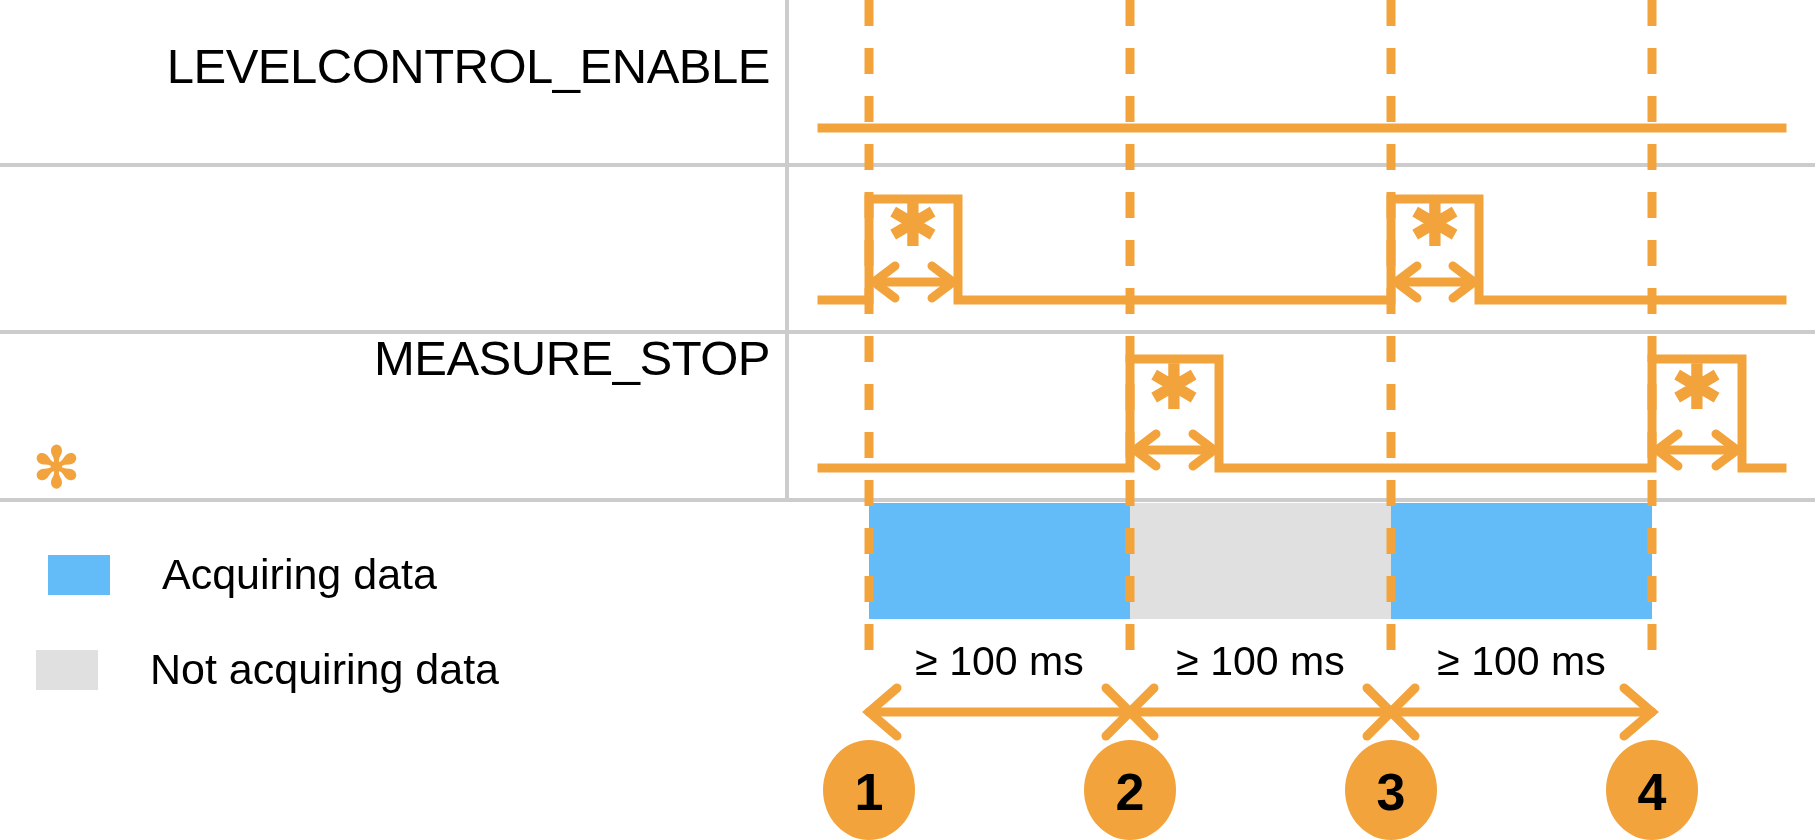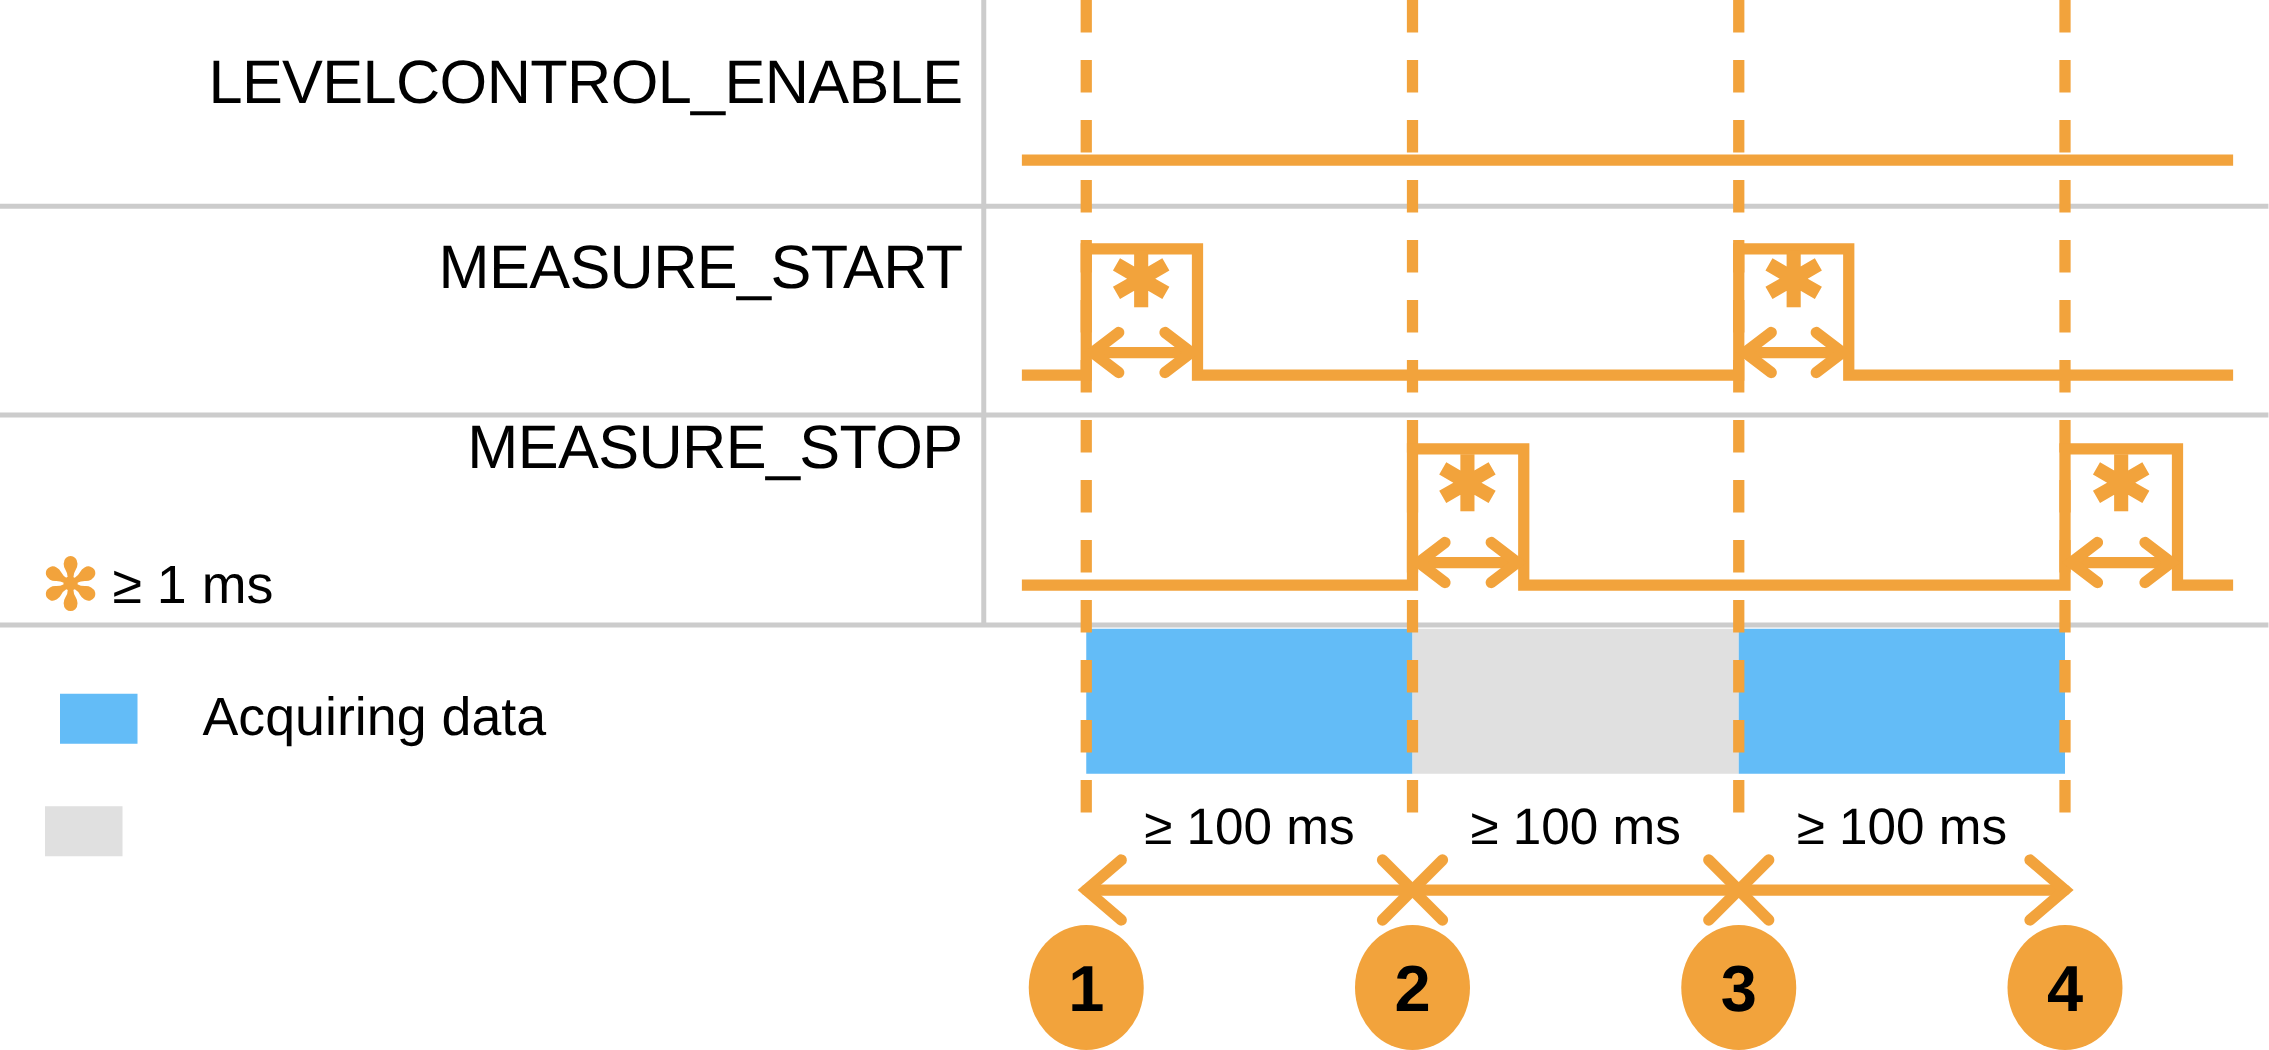--- a/index.html
+++ b/index.html
@@ -167,35 +167,34 @@
 
     <g>
       <ellipse cx="869" cy="790" rx="46" ry="50" fill="#F2A33C"></ellipse>
       <ellipse cx="1130" cy="790" rx="46" ry="50" fill="#F2A33C"></ellipse>
       <ellipse cx="1391" cy="790" rx="46" ry="50" fill="#F2A33C"></ellipse>
       <ellipse cx="1652" cy="790" rx="46" ry="50" fill="#F2A33C"></ellipse>
     </g>
   </svg>
 
   <div class="sig-label" id="label-levelcontrol-enable">LEVELCONTROL_ENABLE</div>
-  <div class="sig-label" id="label-measure-start">MEASURE_START</div>
   <div class="sig-label" id="label-measure-stop">MEASURE_STOP</div>
 
   <div class="legend-row" id="legend-ms">
     <span class="star">✻</span>
-    <span>≥ 1 ms</span>
   </div>
 
   <div class="legend-row" id="legend-acquiring">
     <span class="swatch swatch-blue"></span>
     <span>Acquiring data</span>
   </div>
 
   <div class="legend-row" id="legend-not-acquiring">
     <span class="swatch swatch-gray"></span>
+    <span>Not acquiring data</span>
   </div>
 
   <div class="ms-span-label" style="left:879px; top:638px; width:241px;">≥ 100 ms</div>
   <div class="ms-span-label" style="left:1140px; top:638px; width:241px;">≥ 100 ms</div>
   <div class="ms-span-label" style="left:1401px; top:638px; width:241px;">≥ 100 ms</div>
 
   <div class="marker-num" style="left:829px; top:762px;">1</div>
   <div class="marker-num" style="left:1090px; top:762px;">2</div>
   <div class="marker-num" style="left:1351px; top:762px;">3</div>
   <div class="marker-num" style="left:1612px; top:762px;">4</div>

